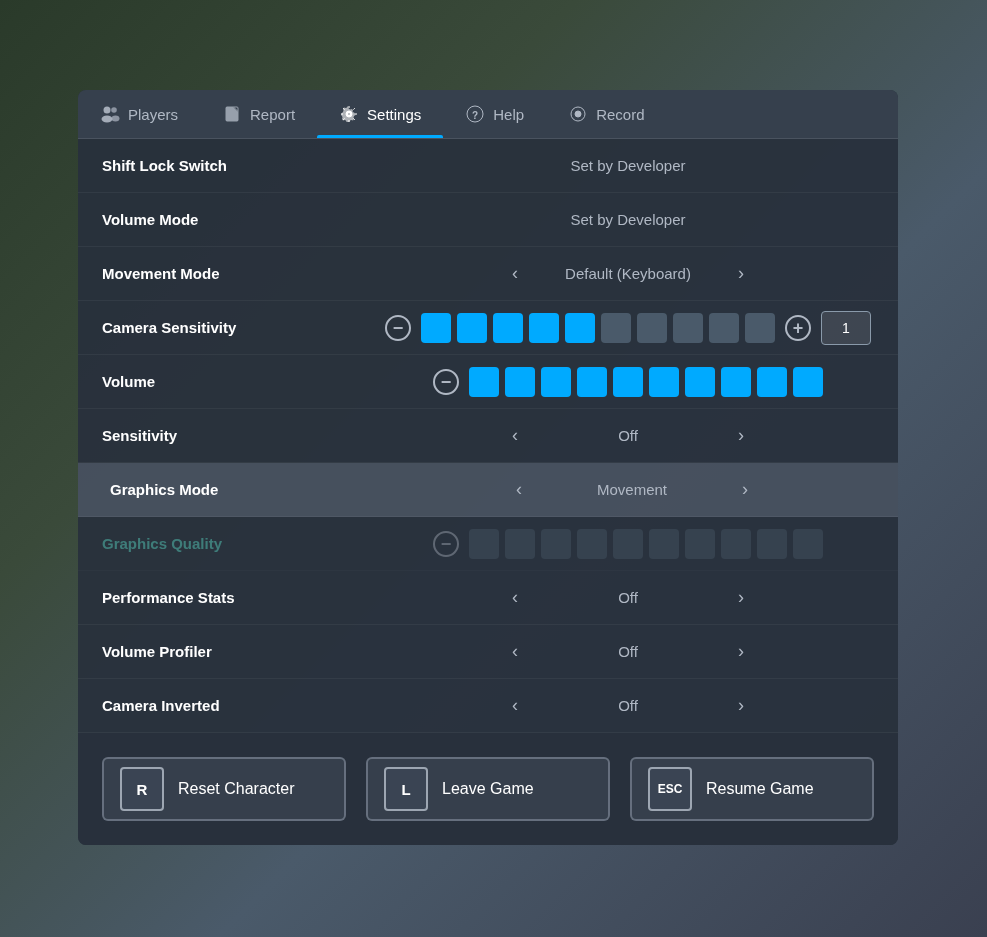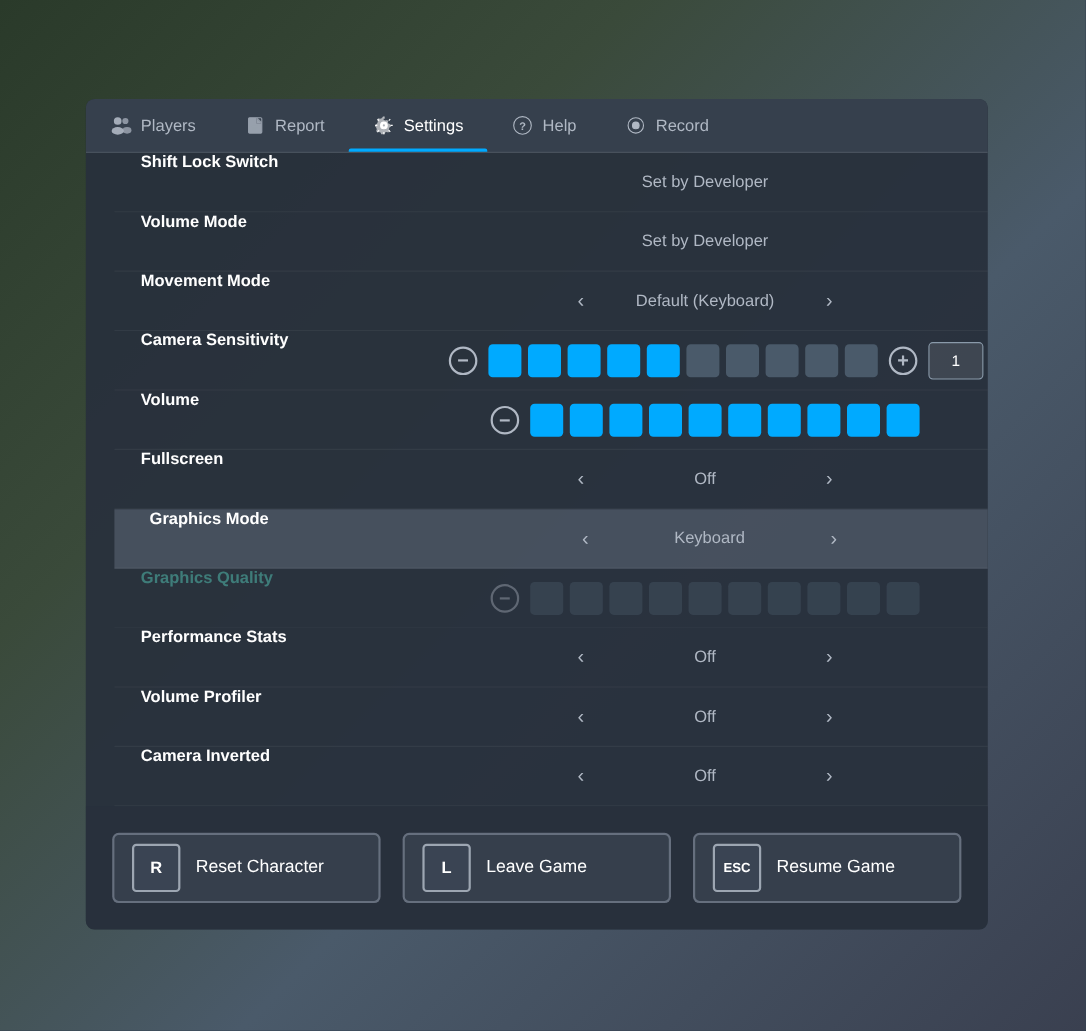--- a/index.html
+++ b/index.html
@@ -76,24 +76,24 @@
       font-size: 16px;
     }
 
     
     .settings-body {
       padding: 0;
     }
 
     .setting-row {
       display: flex;
+      align-items: center;
       padding: 0 24px;
       height: 54px;
       border-bottom: 1px solid rgba(255,255,255,0.05);
-      margin-left: 26px;
     }
 
     .setting-row.highlighted {
       background: rgba(100, 110, 125, 0.5);
       padding-left: 32px;
     }
 
     .setting-row.disabled {
       opacity: 0.4;
     }
@@ -359,33 +359,33 @@
             <div class="dot active"></div>
             <div class="dot active"></div>
             <div class="dot active"></div>
             <div class="dot active"></div>
           </div>
         </div>
       </div>
     </div>
 
     <div class="setting-row">
-      <span class="setting-label">Fullscreen</span>
+      <span class="setting-label">Sensitivity</span>
       <div class="setting-control">
         <span class="arrow-btn">‹</span>
         <span class="setting-value-text">Off</span>
         <span class="arrow-btn">›</span>
       </div>
     </div>
 
     <div class="setting-row highlighted">
       <span class="setting-label">Graphics Mode</span>
       <div class="setting-control">
         <span class="arrow-btn">‹</span>
-        <span class="setting-value-text">Keyboard</span>
+        <span class="setting-value-text">Movement</span>
         <span class="arrow-btn">›</span>
       </div>
     </div>
 
     <div class="setting-row disabled">
       <span class="setting-label disabled-label">Graphics Quality</span>
       <div class="setting-control">
         <div class="slider-container">
           <div class="slider-minus">−</div>
           <div class="slider-dots">

